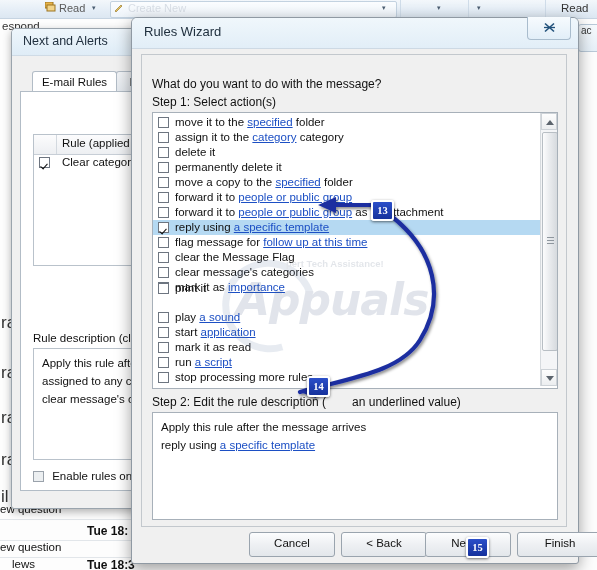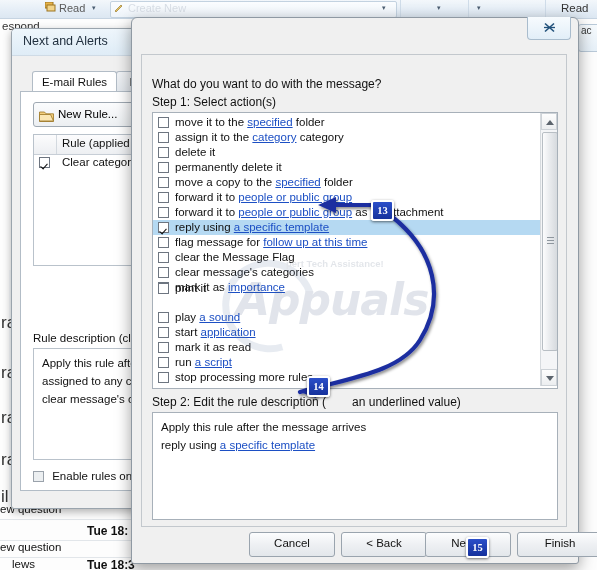--- a/index.html
+++ b/index.html
@@ -219,29 +219,20 @@
 <div id="rules-alerts">
   <div class="ra-title-bar">
     <div class="ra-title">Next and Alerts</div>
   </div>
   <div class="ra-body">
     <div class="ra-tabstrip">
       <div class="ra-tab active" style="left:12px;width:83px;">E-mail Rules</div>
       <div class="ra-tab inactive" style="left:96px;width:60px;">Manag</div>
     </div>
     <div class="ra-tabpanel">
-      <div class="ra-newrule">
-        <span class="ra-newrule-ico">
-          <svg width="15" height="13" viewBox="0 0 15 13">
-              <path d="M0.5 3 h5 l1.5 1.8 h7.5 v7.7 h-14 z" fill="#f3cf7e" stroke="#9b7523" stroke-width="0.8"></path>
-              <path d="M0.5 5.5 h11 l3 6.5 h-14 z" fill="#fbe7b4" stroke="#9b7523" stroke-width="0.8"></path>
-            </svg>
-        </span>
-        <span class="ra-newrule-lbl">New Rule...</span>
-      </div>
       <div class="ra-ch">Ch</div>
 
       <div class="ra-grid">
         <div class="ra-grid-head">
           <div class="cell0"></div>
           <div class="cell1">Rule (applied in</div>
         </div>
         <div class="ra-grid-row">
           <span class="chk"><span class="cb checked"></span></span>
           <span class="lbl">Clear categories</span>
@@ -257,20 +248,23 @@
 
       <div class="ra-enable">
         <span class="ra-enable-chk" style="position:relative;"><span class="cb gray"></span></span>
         <span style="margin-left:5px;">Enable rules on a</span>
       </div>
     </div>
   </div>
 </div>
 
 <div id="wizard">
+  <div class="wz-titlebar">
+    <div class="wz-title">Rules Wizard</div>
+  </div>
   <div class="wz-close">
     <svg width="13" height="11" viewBox="0 0 13 11" style="vertical-align:middle;">
       <path d="M2 1.5 L11 9.5 M11 1.5 L2 9.5" stroke="#23527c" stroke-width="1.6" fill="none"></path>
       <path d="M1 5.5 h11" stroke="#23527c" stroke-width="1.3"></path>
     </svg>
   </div>
 
   <div class="wz-panel">
     <div class="wz-q">What do you want to do with the message?</div>
     <div class="wz-step1">Step 1: Select action(s)</div>

